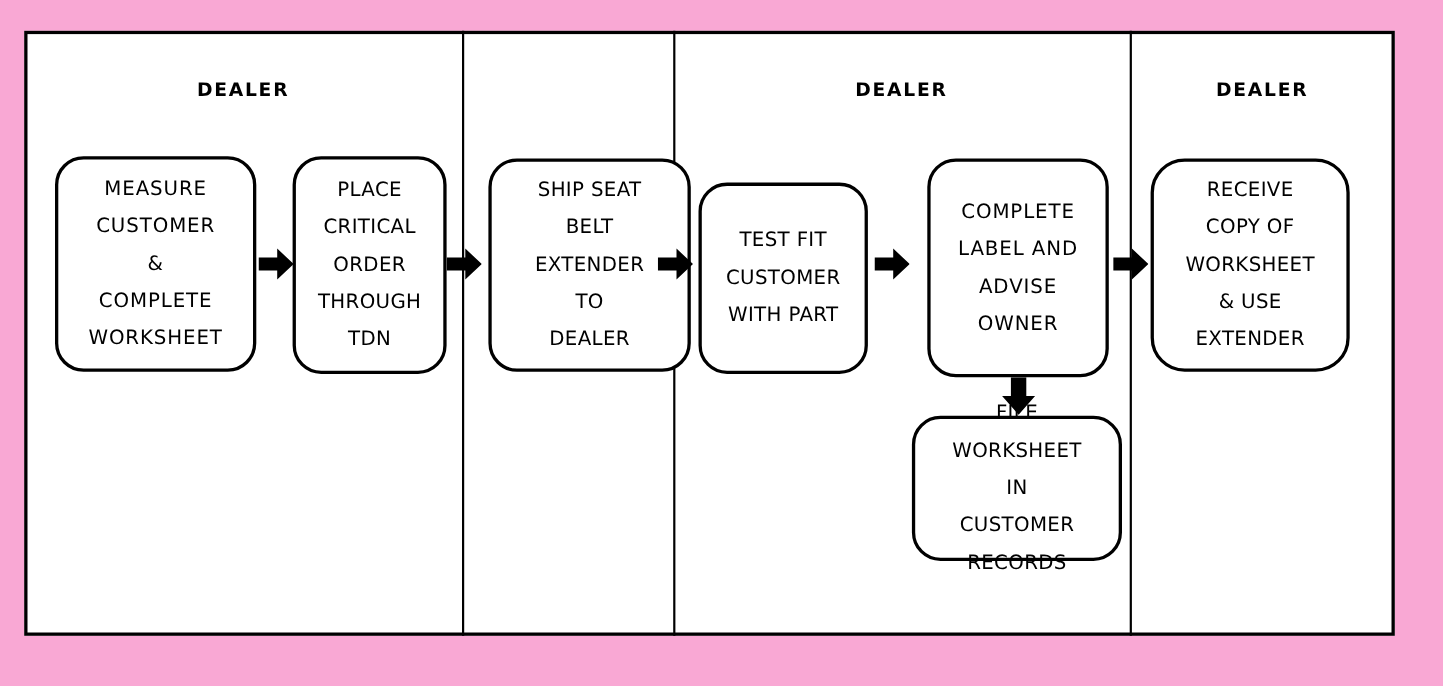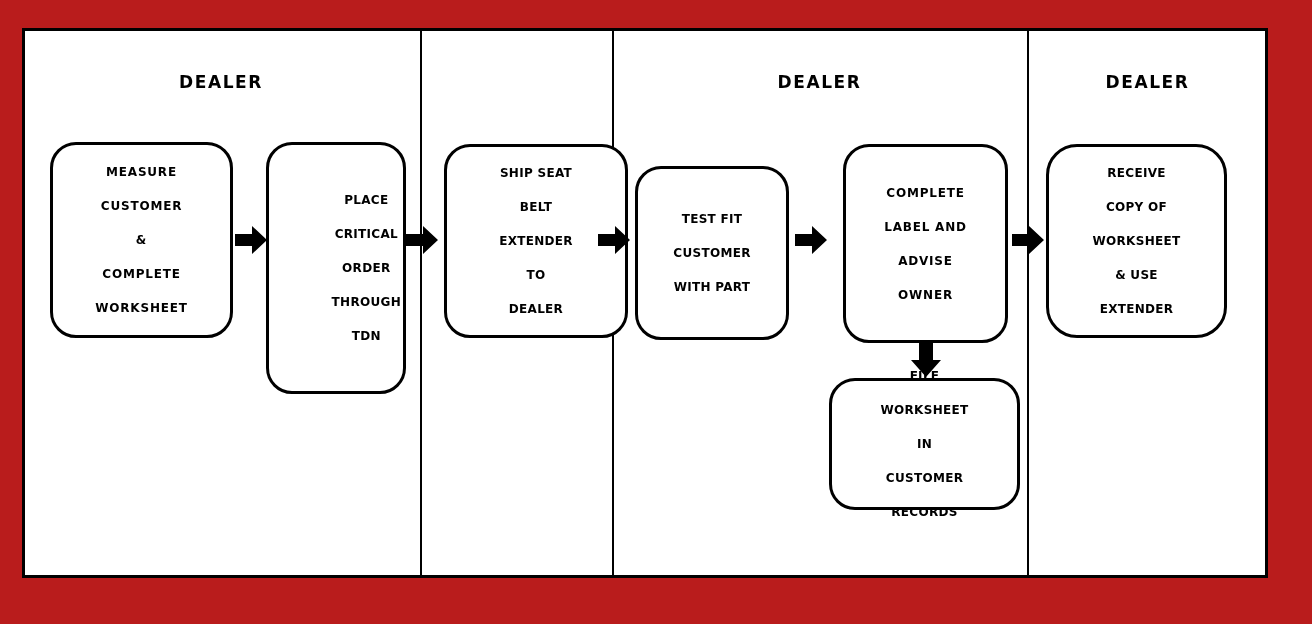--- a/index.html
+++ b/index.html
@@ -13,21 +13,21 @@
     height: 624px;
     font-family: "DejaVu Sans", sans-serif;
     -webkit-font-smoothing: none;
   }
 
   #flowchart-root {
     position: relative;
     width: 1312px;
     height: 624px;
     overflow: hidden;
-    background: #b91c1c;
+    background: #f9a8d4;
   }
 
   
   .frame {
     position: absolute;
     left: 22px;
     top: 28px;
     width: 1246px;
     height: 550px;
     border: 3px solid #000000;
@@ -63,22 +63,22 @@
     border: 3px solid #000000;
     border-radius: 26px;
     background: #ffffff;
     display: flex;
     align-items: center;
     justify-content: center;
     text-align: center;
     color: #000000;
   }
   .node-label {
-    font-weight: bold;
-    font-size: 12px;
+    font-weight: normal;
+    font-size: 18px;
     letter-spacing: 0.8px;
     line-height: 34px;
     white-space: pre-line;
     padding: 0 2px;
   }
   .node.tight .node-label {
     letter-spacing: 0.3px;
   }
 
   
@@ -111,21 +111,21 @@
 COMPLETE
 WORKSHEET</span>
   </div>
 
   <div class="arrow" style="left:235px; top:223px;">
     <svg width="32" height="34" viewBox="0 0 32 34" aria-hidden="true">
       <path d="M0 11 L17 11 L17 3 L32 17 L17 31 L17 23 L0 23 Z" fill="#000000"></path>
     </svg>
   </div>
 
-  <div class="node tight" style="left:266px; top:142px; width:140px; height:252px;justify-content:flex-end;">
+  <div class="node tight" style="left:266px; top:142px; width:140px; height:198px;">
     <span class="node-label">PLACE
 CRITICAL
 ORDER
 THROUGH
 TDN</span>
   </div>
 
   <div class="arrow" style="left:406px; top:223px;">
     <svg width="32" height="34" viewBox="0 0 32 34" aria-hidden="true">
       <path d="M0 11 L17 11 L17 3 L32 17 L17 31 L17 23 L0 23 Z" fill="#000000"></path>

